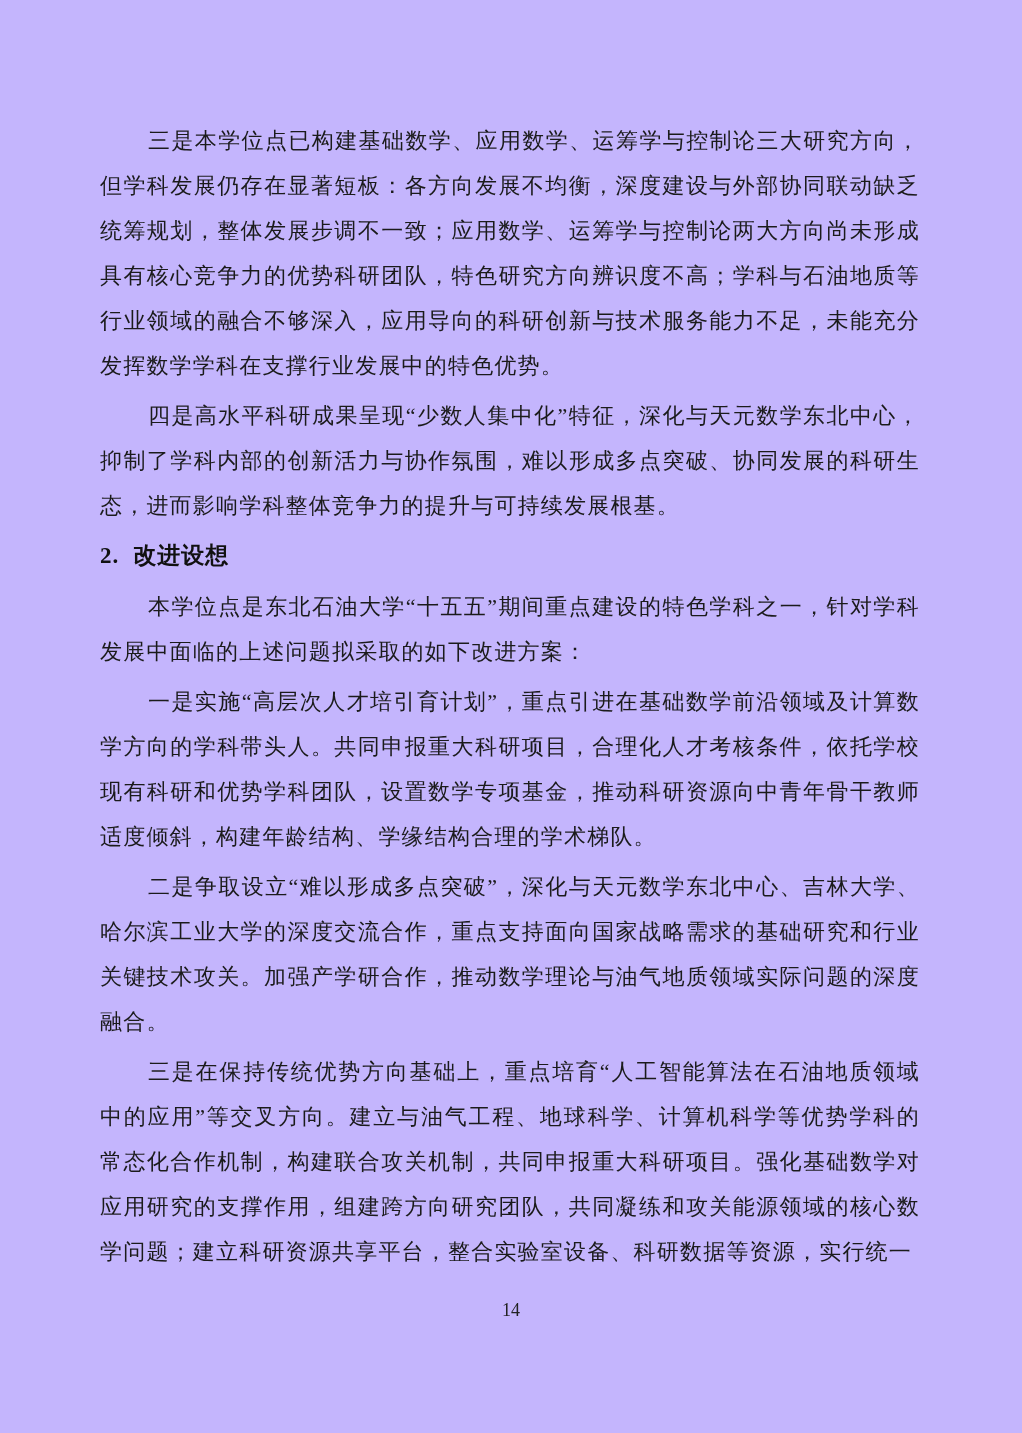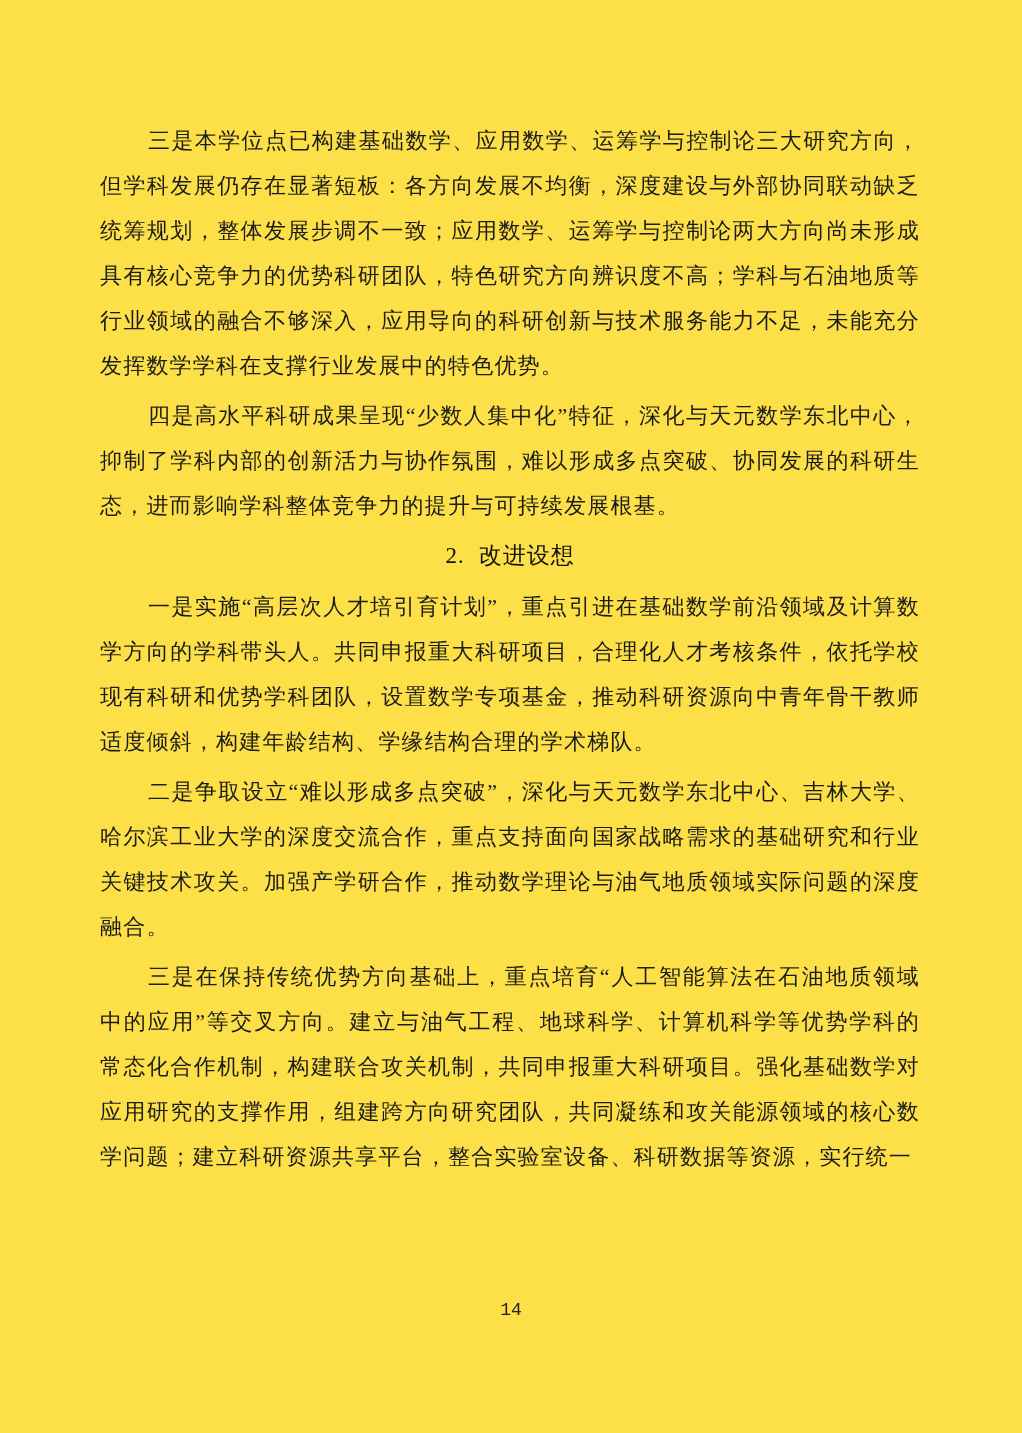--- a/index.html
+++ b/index.html
@@ -4,21 +4,21 @@
 <style>
   html, body {
     margin: 0;
     padding: 0;
     background: #e8e8e8;
   }
   .page {
     position: relative;
     width: 1022px;
     height: 1433px;
-    background: #fde047;
+    background: #c4b5fd;
     font-family: "Liberation Serif", "DejaVu Serif", serif;
     overflow: hidden;
   }
   .body-text {
     position: absolute;
     left: 100px;
     top: 118px;
     width: 820px;
     color: #1b1b1b;
   }
@@ -28,48 +28,48 @@
     line-height: 45px;
     letter-spacing: 1.2px;
     text-align: justify;
     text-justify: inter-ideograph;
     text-indent: 48px;
   }
   .heading {
     margin: 5px 0 5px 0;
     font-size: 23px;
     line-height: 46px;
-    font-weight: normal;
+    font-weight: bold;
     color: #111111;
     letter-spacing: 1px;
-    text-align: center;
   }
   .heading .heading-num {
     margin-right: 14px;
     font-family: "Liberation Serif", serif;
   }
   .page-number {
     position: absolute;
     top: 1300px;
     left: 0;
     width: 100%;
     text-align: center;
     font-size: 18px;
     color: #222222;
-    font-family: Liberation Mono, monospace;
+    font-family: Liberation Serif, serif;
   }
 </style>
 </head>
 <body>
 
 <div class="page">
   <div class="body-text">
     <p class="para">三是本学位点已构建基础数学、应用数学、运筹学与控制论三大研究方向，但学科发展仍存在显著短板：各方向发展不均衡，深度建设与外部协同联动缺乏统筹规划，整体发展步调不一致；应用数学、运筹学与控制论两大方向尚未形成具有核心竞争力的优势科研团队，特色研究方向辨识度不高；学科与石油地质等行业领域的融合不够深入，应用导向的科研创新与技术服务能力不足，未能充分发挥数学学科在支撑行业发展中的特色优势。</p>
     <p class="para">四是高水平科研成果呈现“少数人集中化”特征，深化与天元数学东北中心，抑制了学科内部的创新活力与协作氛围，难以形成多点突破、协同发展的科研生态，进而影响学科整体竞争力的提升与可持续发展根基。</p>
     <h2 class="heading">
       <span class="heading-num">2.</span><span class="heading-title">改进设想</span>
     </h2>
+    <p class="para">本学位点是东北石油大学“十五五”期间重点建设的特色学科之一，针对学科发展中面临的上述问题拟采取的如下改进方案：</p>
     <p class="para">一是实施“高层次人才培引育计划”，重点引进在基础数学前沿领域及计算数学方向的学科带头人。共同申报重大科研项目，合理化人才考核条件，依托学校现有科研和优势学科团队，设置数学专项基金，推动科研资源向中青年骨干教师适度倾斜，构建年龄结构、学缘结构合理的学术梯队。</p>
     <p class="para">二是争取设立“难以形成多点突破”，深化与天元数学东北中心、吉林大学、哈尔滨工业大学的深度交流合作，重点支持面向国家战略需求的基础研究和行业关键技术攻关。加强产学研合作，推动数学理论与油气地质领域实际问题的深度融合。</p>
     <p class="para">三是在保持传统优势方向基础上，重点培育“人工智能算法在石油地质领域中的应用”等交叉方向。建立与油气工程、地球科学、计算机科学等优势学科的常态化合作机制，构建联合攻关机制，共同申报重大科研项目。强化基础数学对应用研究的支撑作用，组建跨方向研究团队，共同凝练和攻关能源领域的核心数学问题；建立科研资源共享平台，整合实验室设备、科研数据等资源，实行统一</p>
   </div>
   <div class="page-number">14</div>
 </div>
 
 </body></html>

